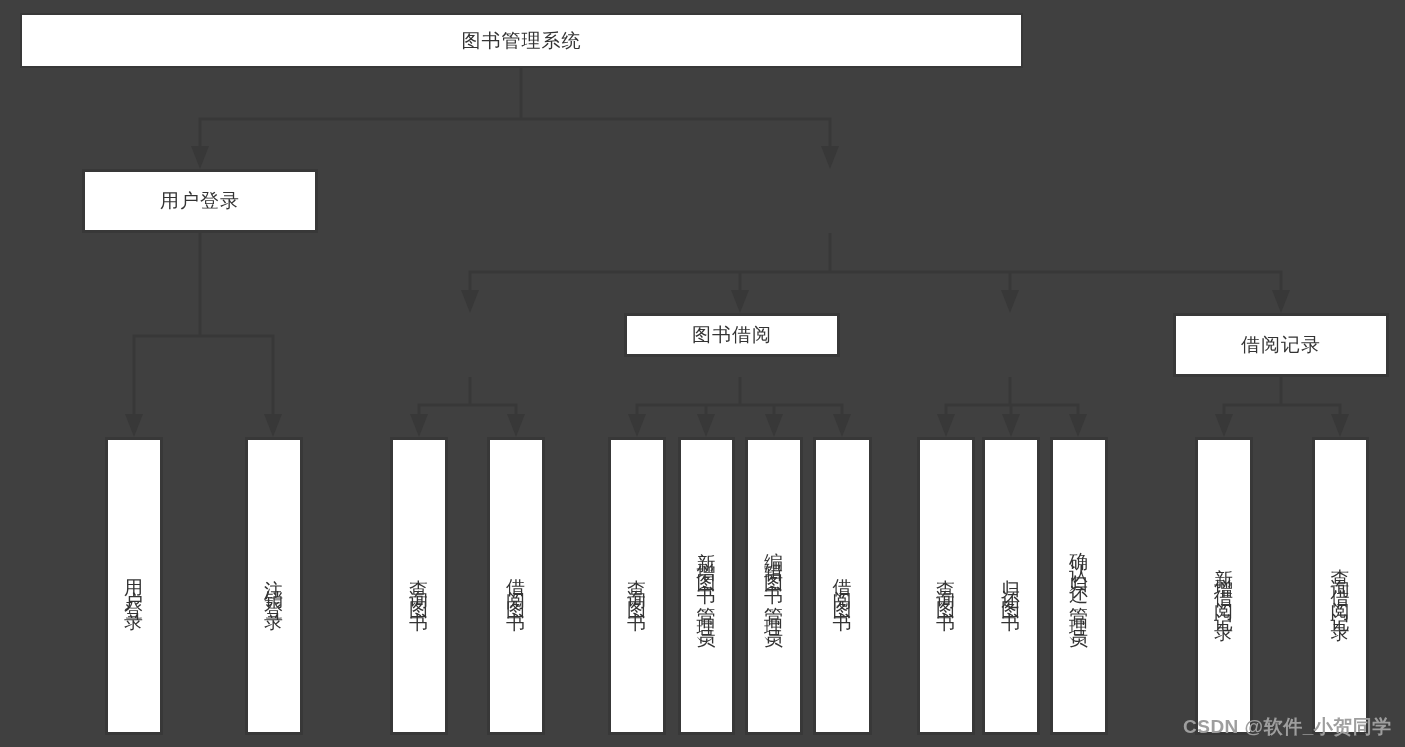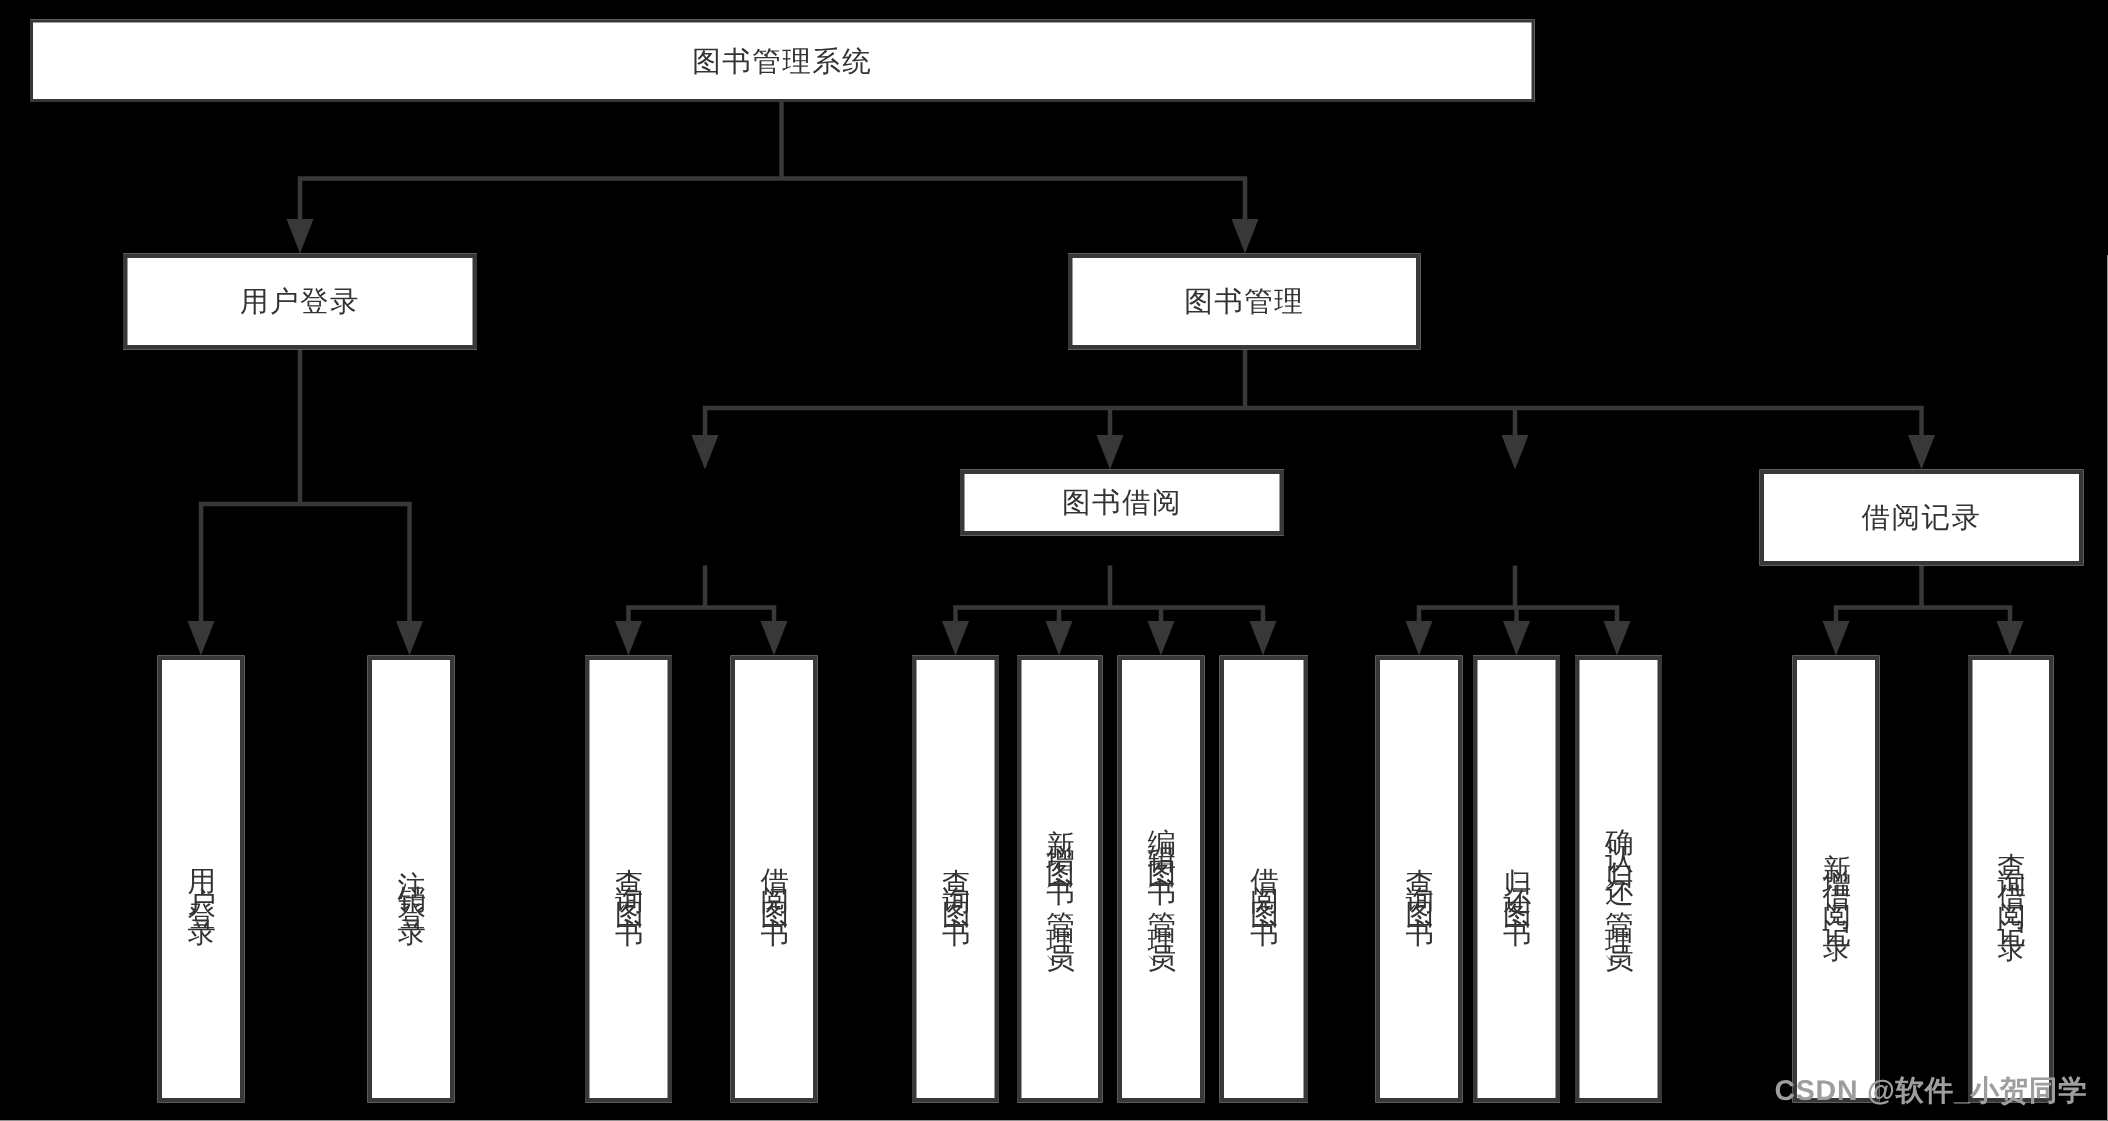--- a/index.html
+++ b/index.html
@@ -1,20 +1,20 @@
 <!DOCTYPE html>
 <html><head>
 <meta charset="utf-8">
 <style>
   html, body { margin: 0; padding: 0; background: #ffffff; }
   .canvas {
     position: relative;
     width: 1405px;
     height: 747px;
-    background: #000000;
+    background: #404040;
     overflow: hidden;
     font-family: "Liberation Sans", "DejaVu Sans", sans-serif;
   }
   .connectors {
     position: absolute;
     left: 0; top: 0;
     width: 1405px; height: 747px;
   }
   .node {
     position: absolute;
@@ -93,25 +93,22 @@
     </g>
   </svg>
 
   <div class="node h root" style="left:20px;top:13px;width:1003px;height:55px">
     <span>图书管理系统</span>
   </div>
 
   <div class="node h" style="left:82px;top:169px;width:236px;height:64px">
     <span>用户登录</span>
   </div>
-  <div class="node h" style="left:712px;top:169px;width:235px;height:64px">
-    <span>图书管理</span>
-  </div>
 
-  <div class="node h" style="left:640px;top:313px;width:216px;height:44px">
+  <div class="node h" style="left:624px;top:313px;width:216px;height:44px">
     <span>图书借阅</span>
   </div>
   <div class="node h" style="left:1173px;top:313px;width:216px;height:64px">
     <span>借阅记录</span>
   </div>
 
   <div class="node v" style="left:105px;top:437px;width:58px;height:298px">
     <span>用户登录</span>
   </div>
   <div class="node v" style="left:245px;top:437px;width:58px;height:298px">

